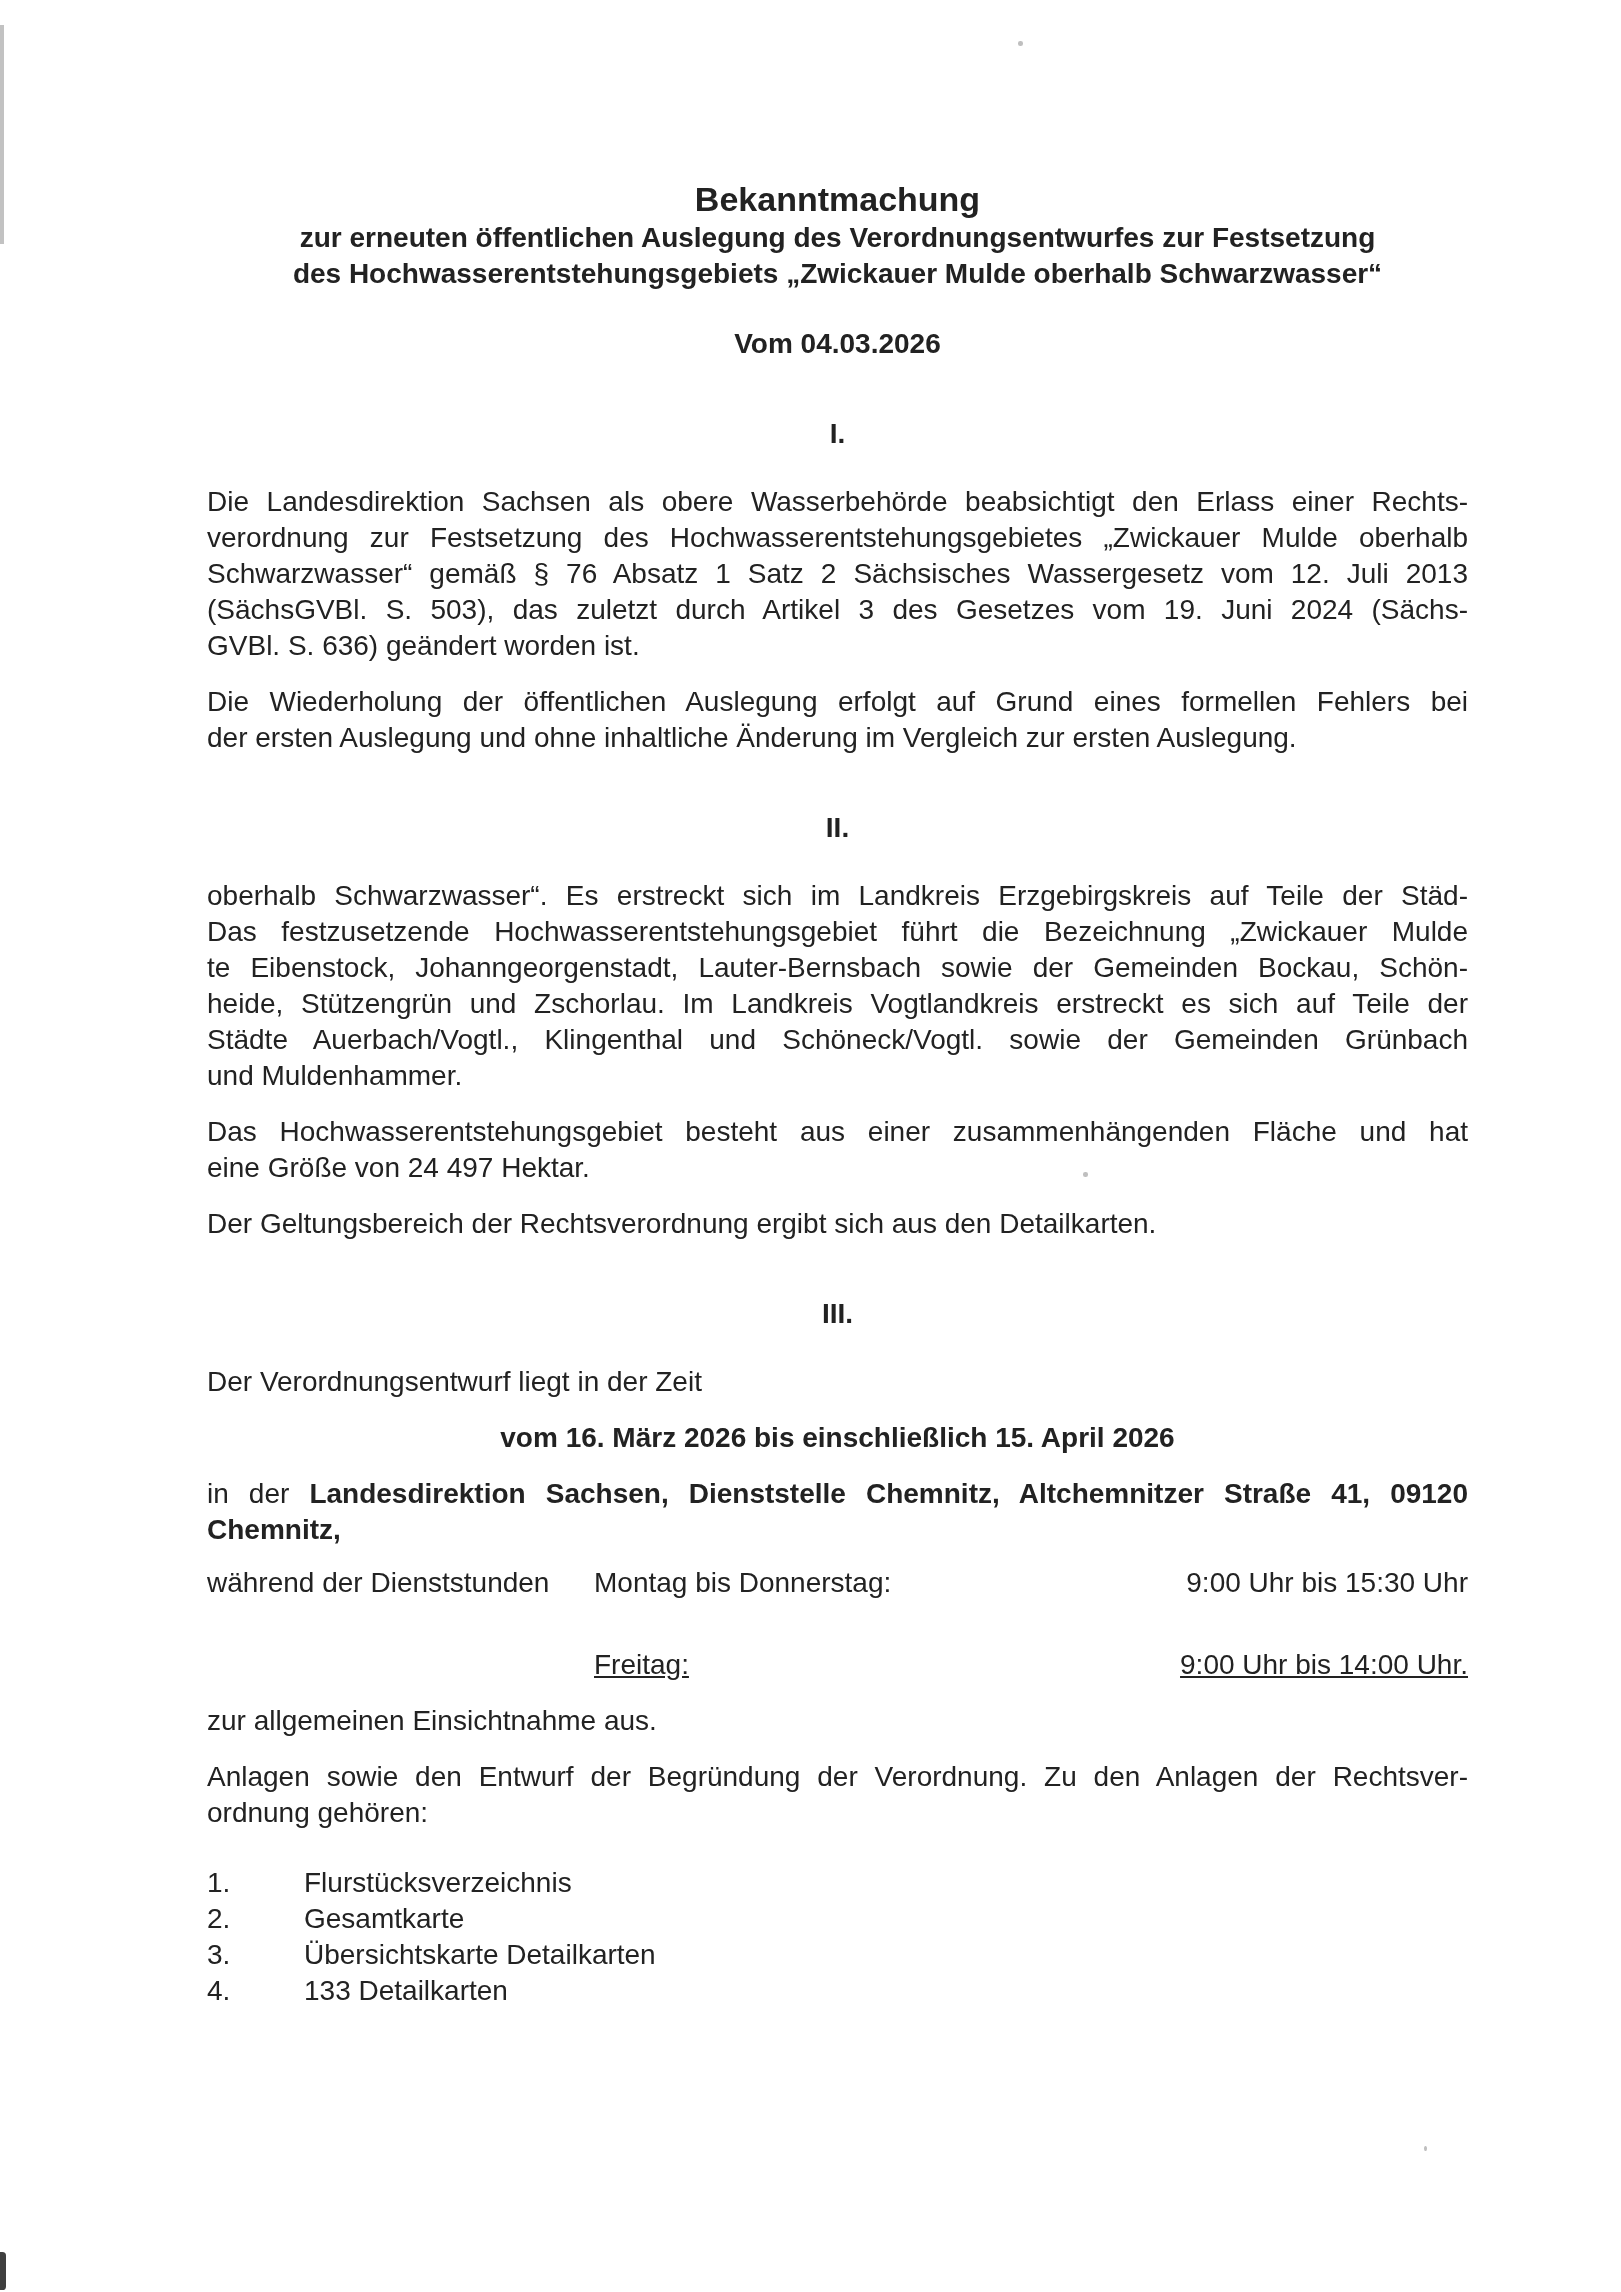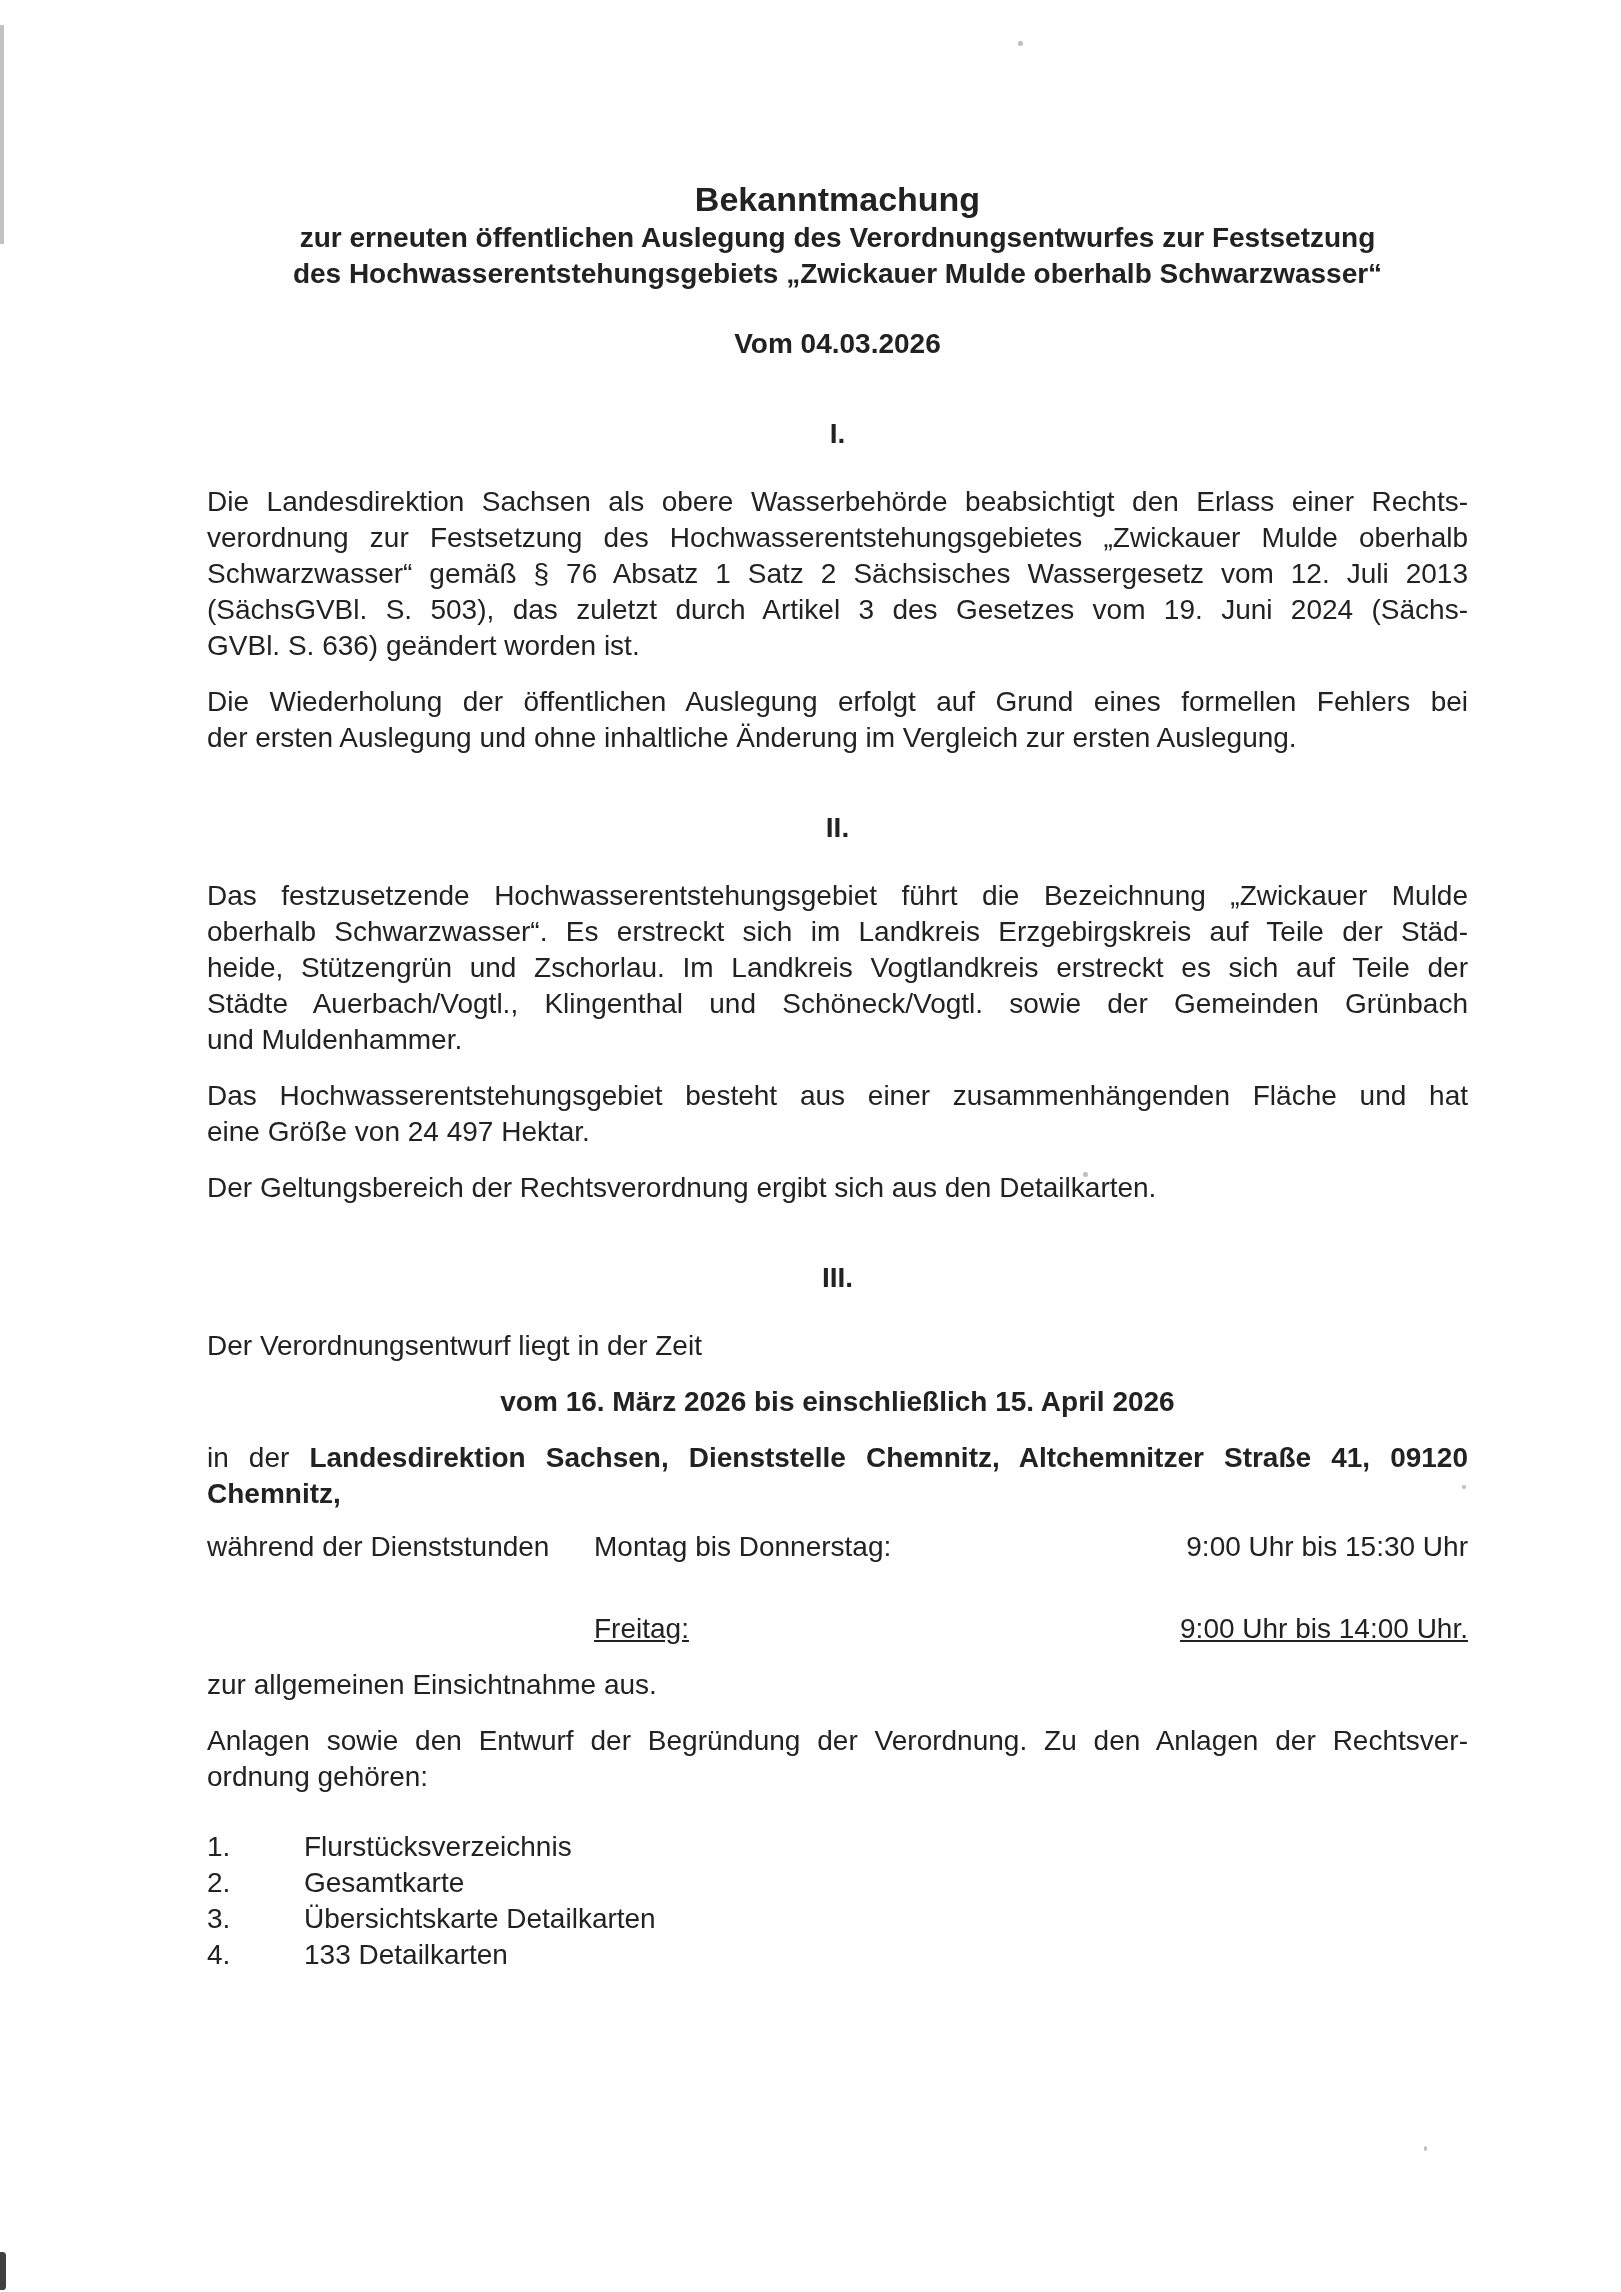--- a/index.html
+++ b/index.html
@@ -89,22 +89,23 @@
     </div>
 
     <div class="para">
       <div class="jl">Die Wiederholung der öffentlichen Auslegung erfolgt auf Grund eines formellen Fehlers bei</div>
       <div>der ersten Auslegung und ohne inhaltliche Änderung im Vergleich zur ersten Auslegung.</div>
     </div>
 
     <div class="sec-heading">II.</div>
 
     <div class="para">
+      <div class="jl">oberhalb Schwarzwasser“. Es erstreckt sich im Landkreis Erzgebirgskreis auf Teile der Städ-</div>
       <div class="jl">Das festzusetzende Hochwasserentstehungsgebiet führt die Bezeichnung „Zwickauer Mulde</div>
-      <div class="jl">oberhalb Schwarzwasser“. Es erstreckt sich im Landkreis Erzgebirgskreis auf Teile der Städ-</div>
+      <div class="jl">te Eibenstock, Johanngeorgenstadt, Lauter-Bernsbach sowie der Gemeinden Bockau, Schön-</div>
       <div class="jl">heide, Stützengrün und Zschorlau. Im Landkreis Vogtlandkreis erstreckt es sich auf Teile der</div>
       <div class="jl">Städte Auerbach/Vogtl., Klingenthal und Schöneck/Vogtl. sowie der Gemeinden Grünbach</div>
       <div>und Muldenhammer.</div>
     </div>
 
     <div class="para">
       <div class="jl">Das Hochwasserentstehungsgebiet besteht aus einer zusammenhängenden Fläche und hat</div>
       <div>eine Größe von 24 497 Hektar.</div>
     </div>
 

